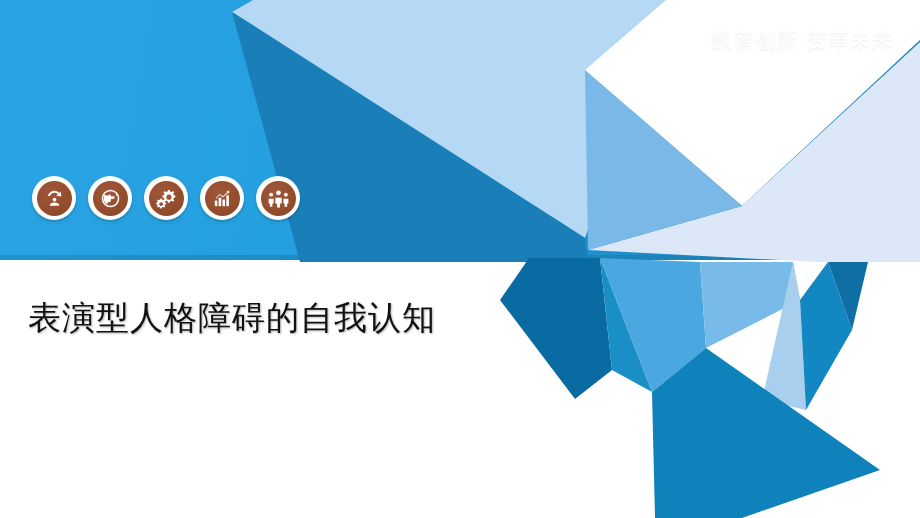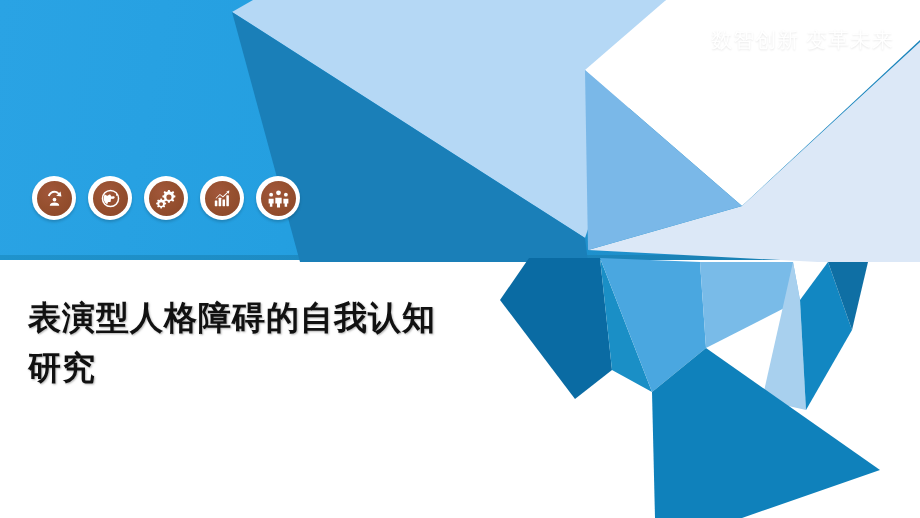--- a/index.html
+++ b/index.html
@@ -61,21 +61,21 @@
   #title-block {
     position: absolute;
     left: 28px;
     top: 293px;
     width: 520px;
   }
   .title-line {
     display: block;
     color: #111111;
     font-size: 33px;
-    font-weight: bold;
+    font-weight: normal;
     line-height: 50px;
     letter-spacing: 1px;
     white-space: nowrap;
     text-shadow: 1px 1px 2px rgba(120,120,120,0.55);
   }
 
   
   #icon-row {
     position: absolute;
     left: 32px;
@@ -186,16 +186,15 @@
           <circle cx="19.7" cy="8" r="2"></circle>
           <path d="M17.1 12.2h5.2v5H21v3.4h-2.6V17.2h-1.3z"></path>
         </svg>
       </div>
     </div>
 
   </div>
 
   <div id="title-block">
     <span class="title-line">表演型人格障碍的自我认知</span>
-    <span class="title-line">研究</span>
   </div>
 
 </div>
 
 </body></html>

